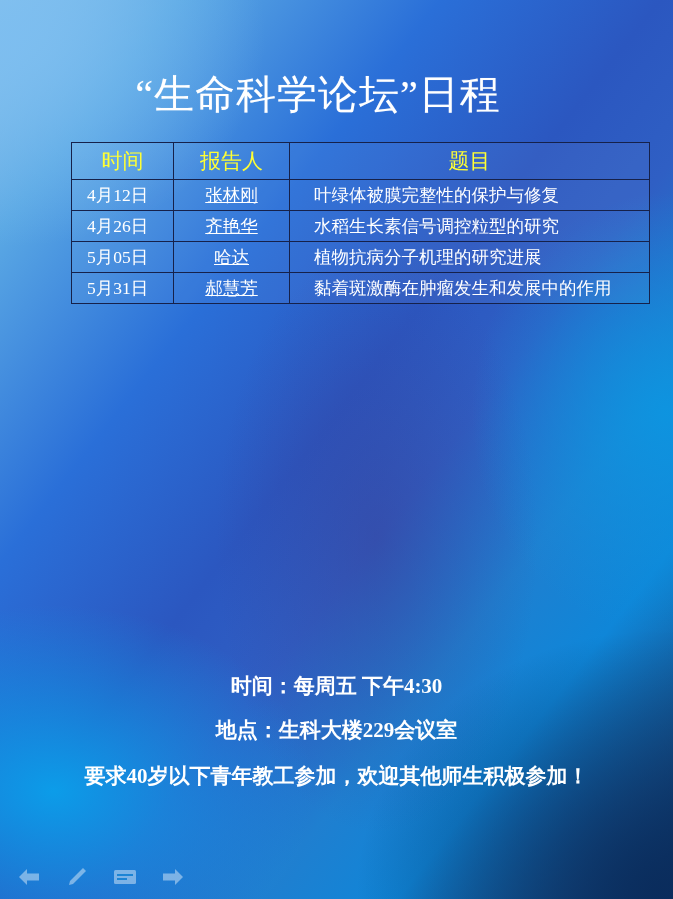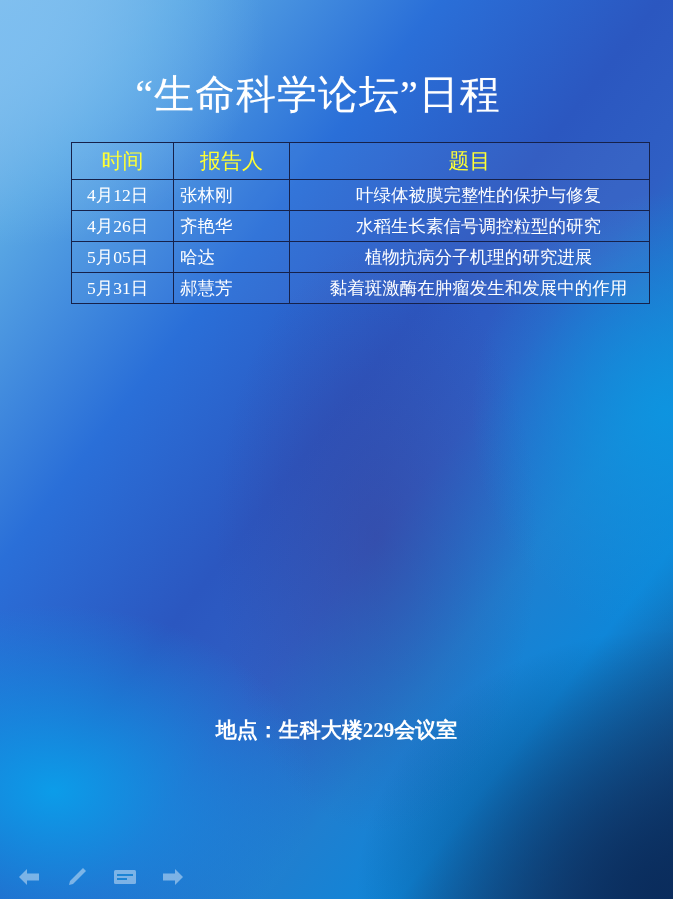--- a/index.html
+++ b/index.html
@@ -79,23 +79,25 @@
     height: 34px;
     vertical-align: middle;
     padding: 1px 4px;
   }
   #schedule td.date {
     text-align: left;
     padding-left: 15px;
     white-space: nowrap;
   }
   #schedule td.name {
+    text-align: center;
+    text-decoration: underline;
   }
   #schedule td.topic {
-    text-align: center;
+    text-align: left;
     padding-left: 24px;
   }
   #schedule tbody tr { }
   #schedule td.latin {
     font-family: "Liberation Serif", "DejaVu Serif", serif;
     font-size: 18px;
     line-height: 27px;
   }
 
   
@@ -172,21 +174,23 @@
           <td class="topic" style="white-space: pre-wrap;">植物抗病分子机理的研究进展</td>
         </tr>
         <tr>
           <td class="date">5月31日</td>
           <td class="name">郝慧芳</td>
           <td class="topic" style="white-space: pre-wrap;">黏着斑激酶在肿瘤发生和发展中的作用</td>
         </tr>
       </tbody>
   </table>
 
+  <div class="footline" id="foot-time">时间：每周五 下午4:30</div>
   <div class="footline" id="foot-place">地点：生科大楼229会议室</div>
+  <div class="footline" id="foot-note">要求40岁以下青年教工参加，欢迎其他师生积极参加！</div>
 
   <div id="toolbar">
     <div class="tb-btn">
       <span>
         <svg width="26" height="20" viewBox="0 0 26 20">
           <path d="M11 2 L3 10 L11 18 L11 13.5 L23 13.5 L23 6.5 L11 6.5 Z" fill="#ffffff"></path>
         </svg>
       </span>
     </div>
     <div class="tb-btn">

